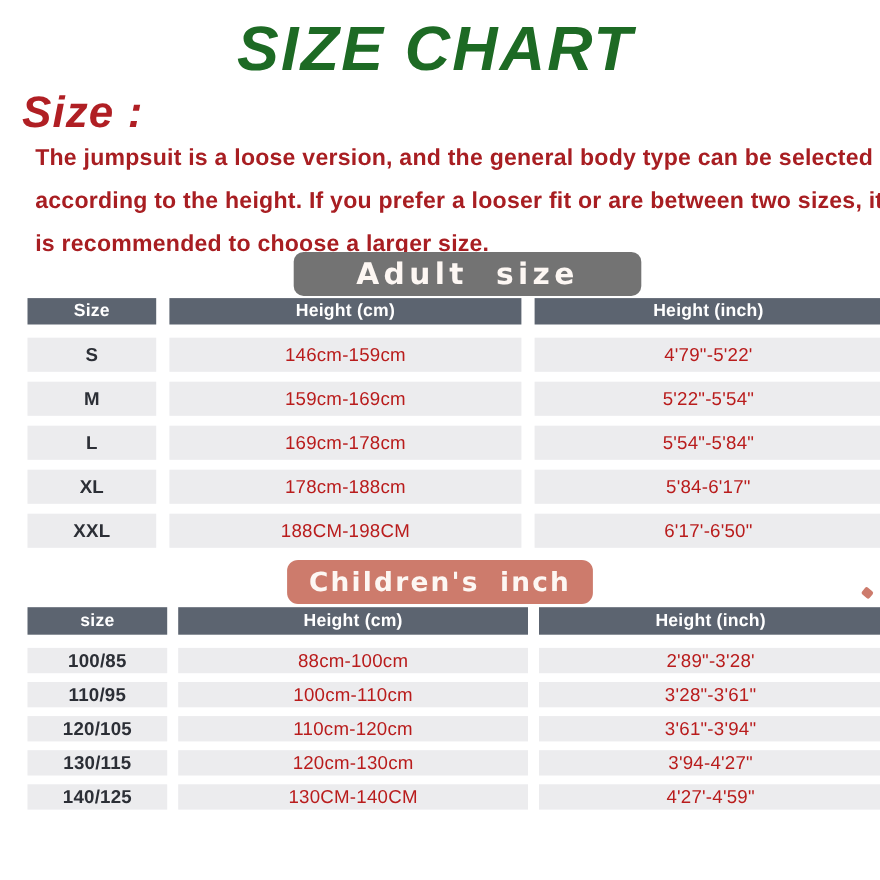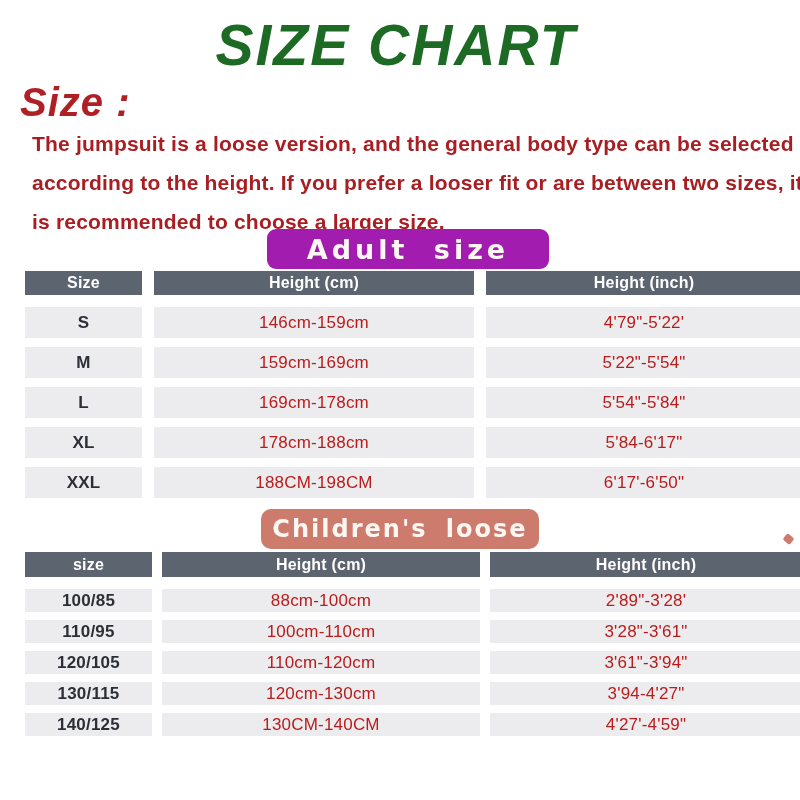--- a/index.html
+++ b/index.html
@@ -23,22 +23,22 @@
     font-size:21px; font-weight:600; color:#a81e22;
     line-height:39px; white-space:nowrap; letter-spacing:0.2px;
   }
 
   .banner {
     position:absolute; display:flex; align-items:center; justify-content:center;
     color:#fdf7f3; font-family:"DejaVu Sans", sans-serif; font-weight:bold;
     white-space:nowrap;
   }
   .adult-banner {
-    left:255px; top:229px; width:282px; height:40px;
-    background:#a21caf; border-radius:9px;
+    left:255px; top:229px; width:316px; height:40px;
+    background:#737373; border-radius:9px;
     font-size:27px; letter-spacing:4px; word-spacing:12px;
   }
   .children-banner {
     left:249px; top:509px; width:278px; height:40px;
     background:#cd7b6c; border-radius:10px;
     font-size:24px; letter-spacing:2px; word-spacing:8px;
   }
   .banner-tick {
     position:absolute; left:772px; top:535px; width:9px; height:8px;
     background:#cd7b6c; transform:rotate(40deg); border-radius:2px;
@@ -118,21 +118,21 @@
       </div>
       <div class="tr">
         <div class="td td-size">XXL</div>
         <div class="td">188CM-198CM</div>
         <div class="td">6'17'-6'50"</div>
       </div>
     </div>
   </div>
 
   <div class="banner children-banner">
-    <span>Children's loose</span>
+    <span>Children's inch</span>
   </div>
   <div class="banner-tick"></div>
 
   <div class="size-table children-table">
     <div class="thead">
       <div class="th">size</div>
       <div class="th">Height (cm)</div>
       <div class="th">Height (inch)</div>
     </div>
     <div class="tbody">

